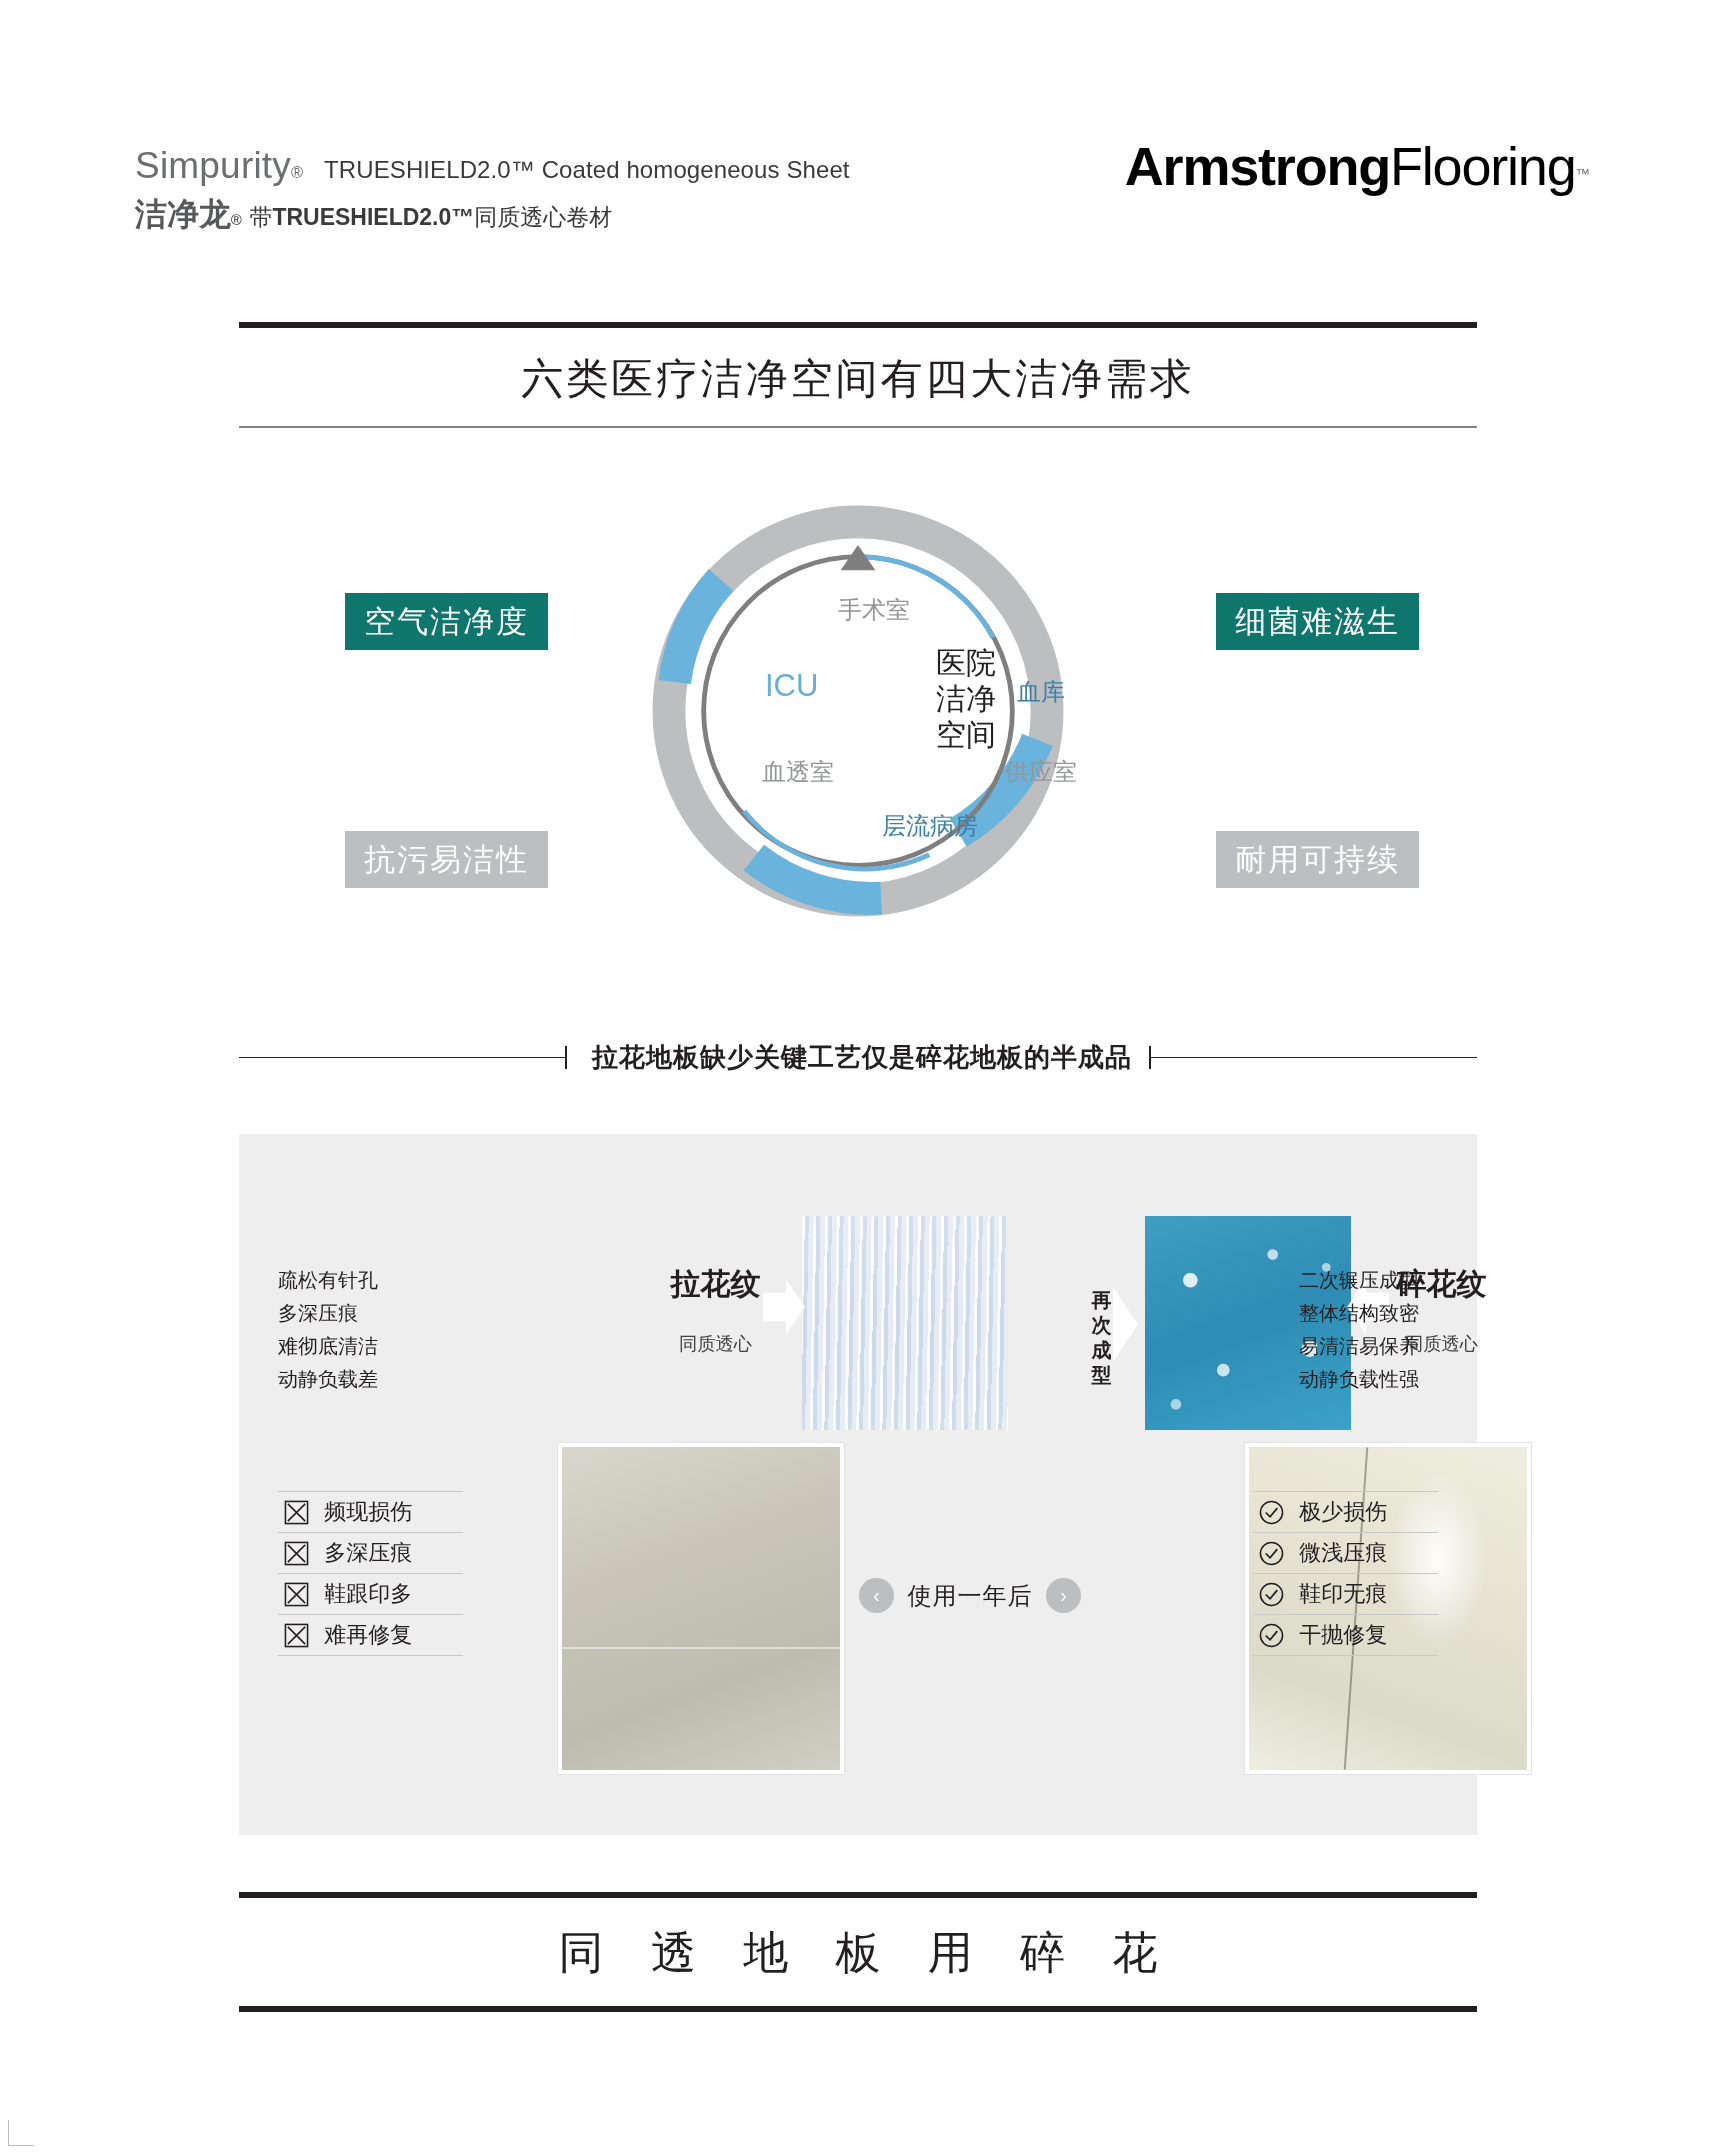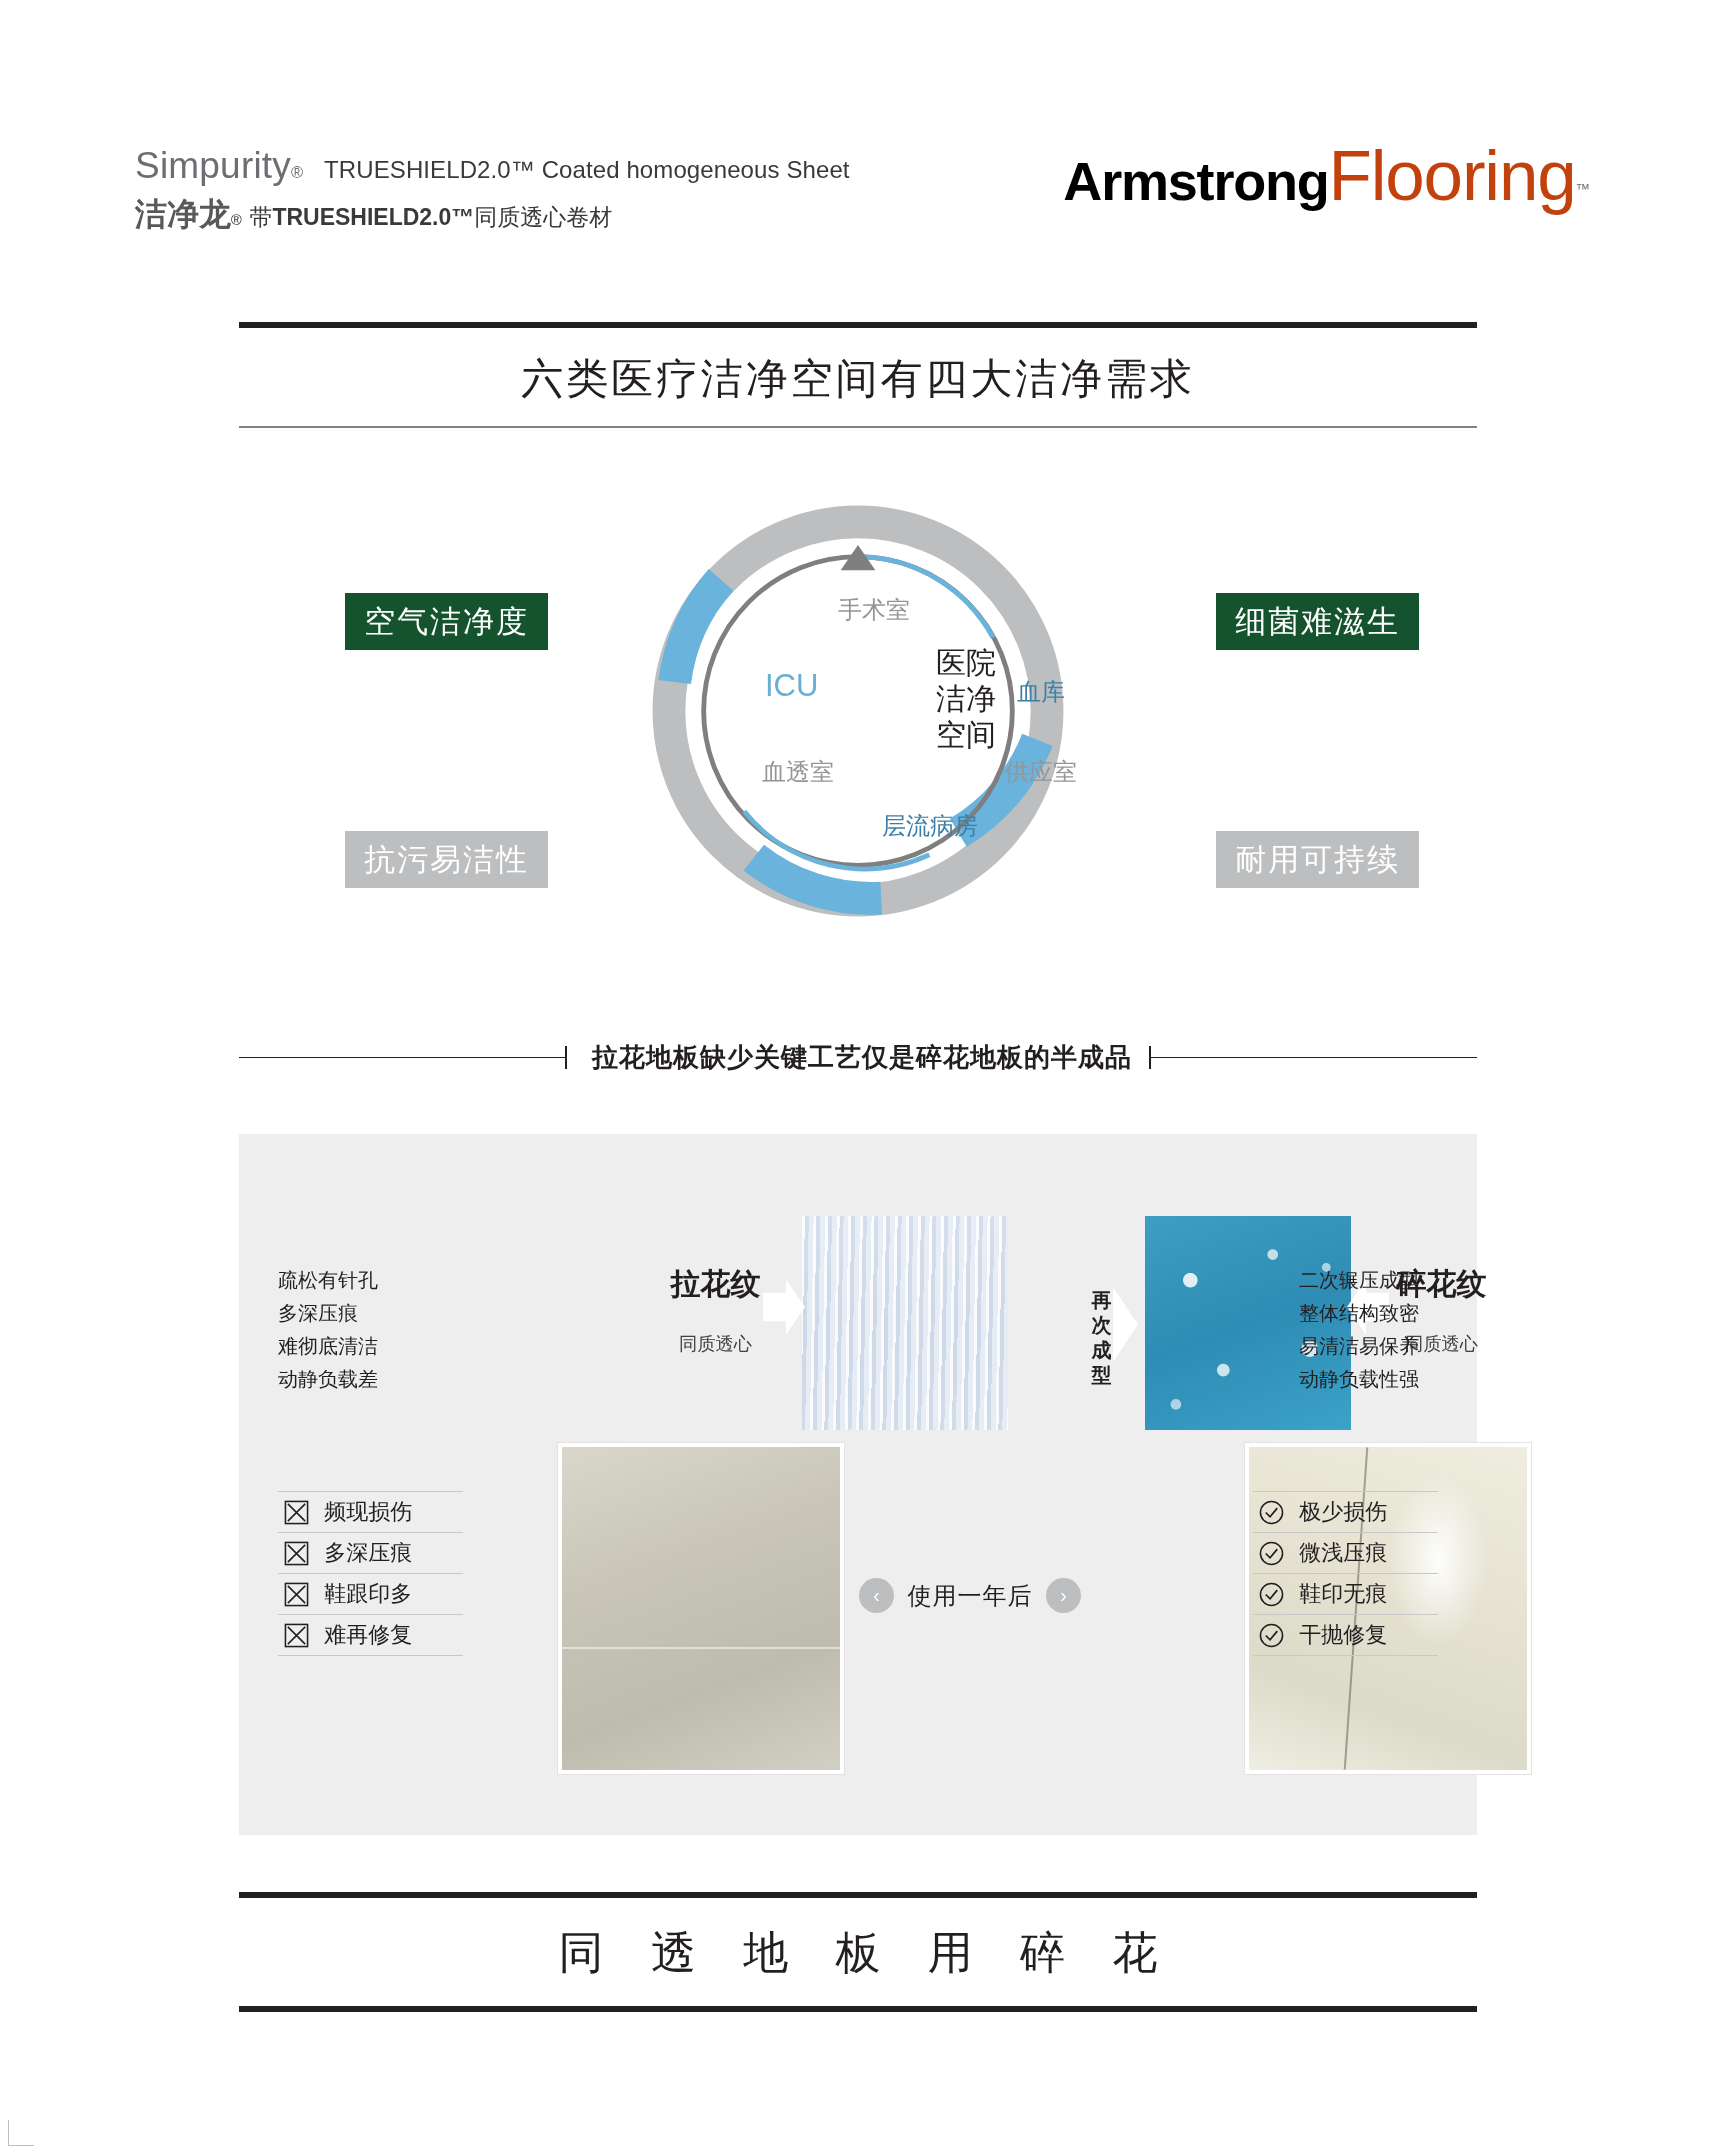--- a/index.html
+++ b/index.html
@@ -78,23 +78,23 @@
     top: 135px;
     white-space: nowrap;
   }
   .logo .a1 {
     font-size: 54px;
     font-weight: 700;
     color: #000000;
     letter-spacing: -1.2px;
   }
   .logo .a2 {
-    font-size: 71px;
+    font-size: 54px;
     font-weight: 300;
-    color: #c2410c;
+    color: #000000;
     letter-spacing: -1.2px;
     margin-top: 21px;
   }
   .logo .tm {
     font-size: 14.5px;
     vertical-align: super;
     color: #6d6e71;
   }
 
   
@@ -147,21 +147,21 @@
 
   .tagbox {
     position: absolute;
     padding: 7.7px 19.3px;
     font-size: 31px;
     color: #ffffff;
     font-weight: 500;
     letter-spacing: 1.9px;
     white-space: nowrap;
   }
-  .tag-blue { background: #14532d; }
+  .tag-blue { background: #0f766e; }
   .tag-gray { background: #bcbec0; }
 
   
   .divider2 {
     position: absolute;
     left: 239px;
     top: 1038px;
     width: 1238px;
     height: 39px;
     display: flex;

